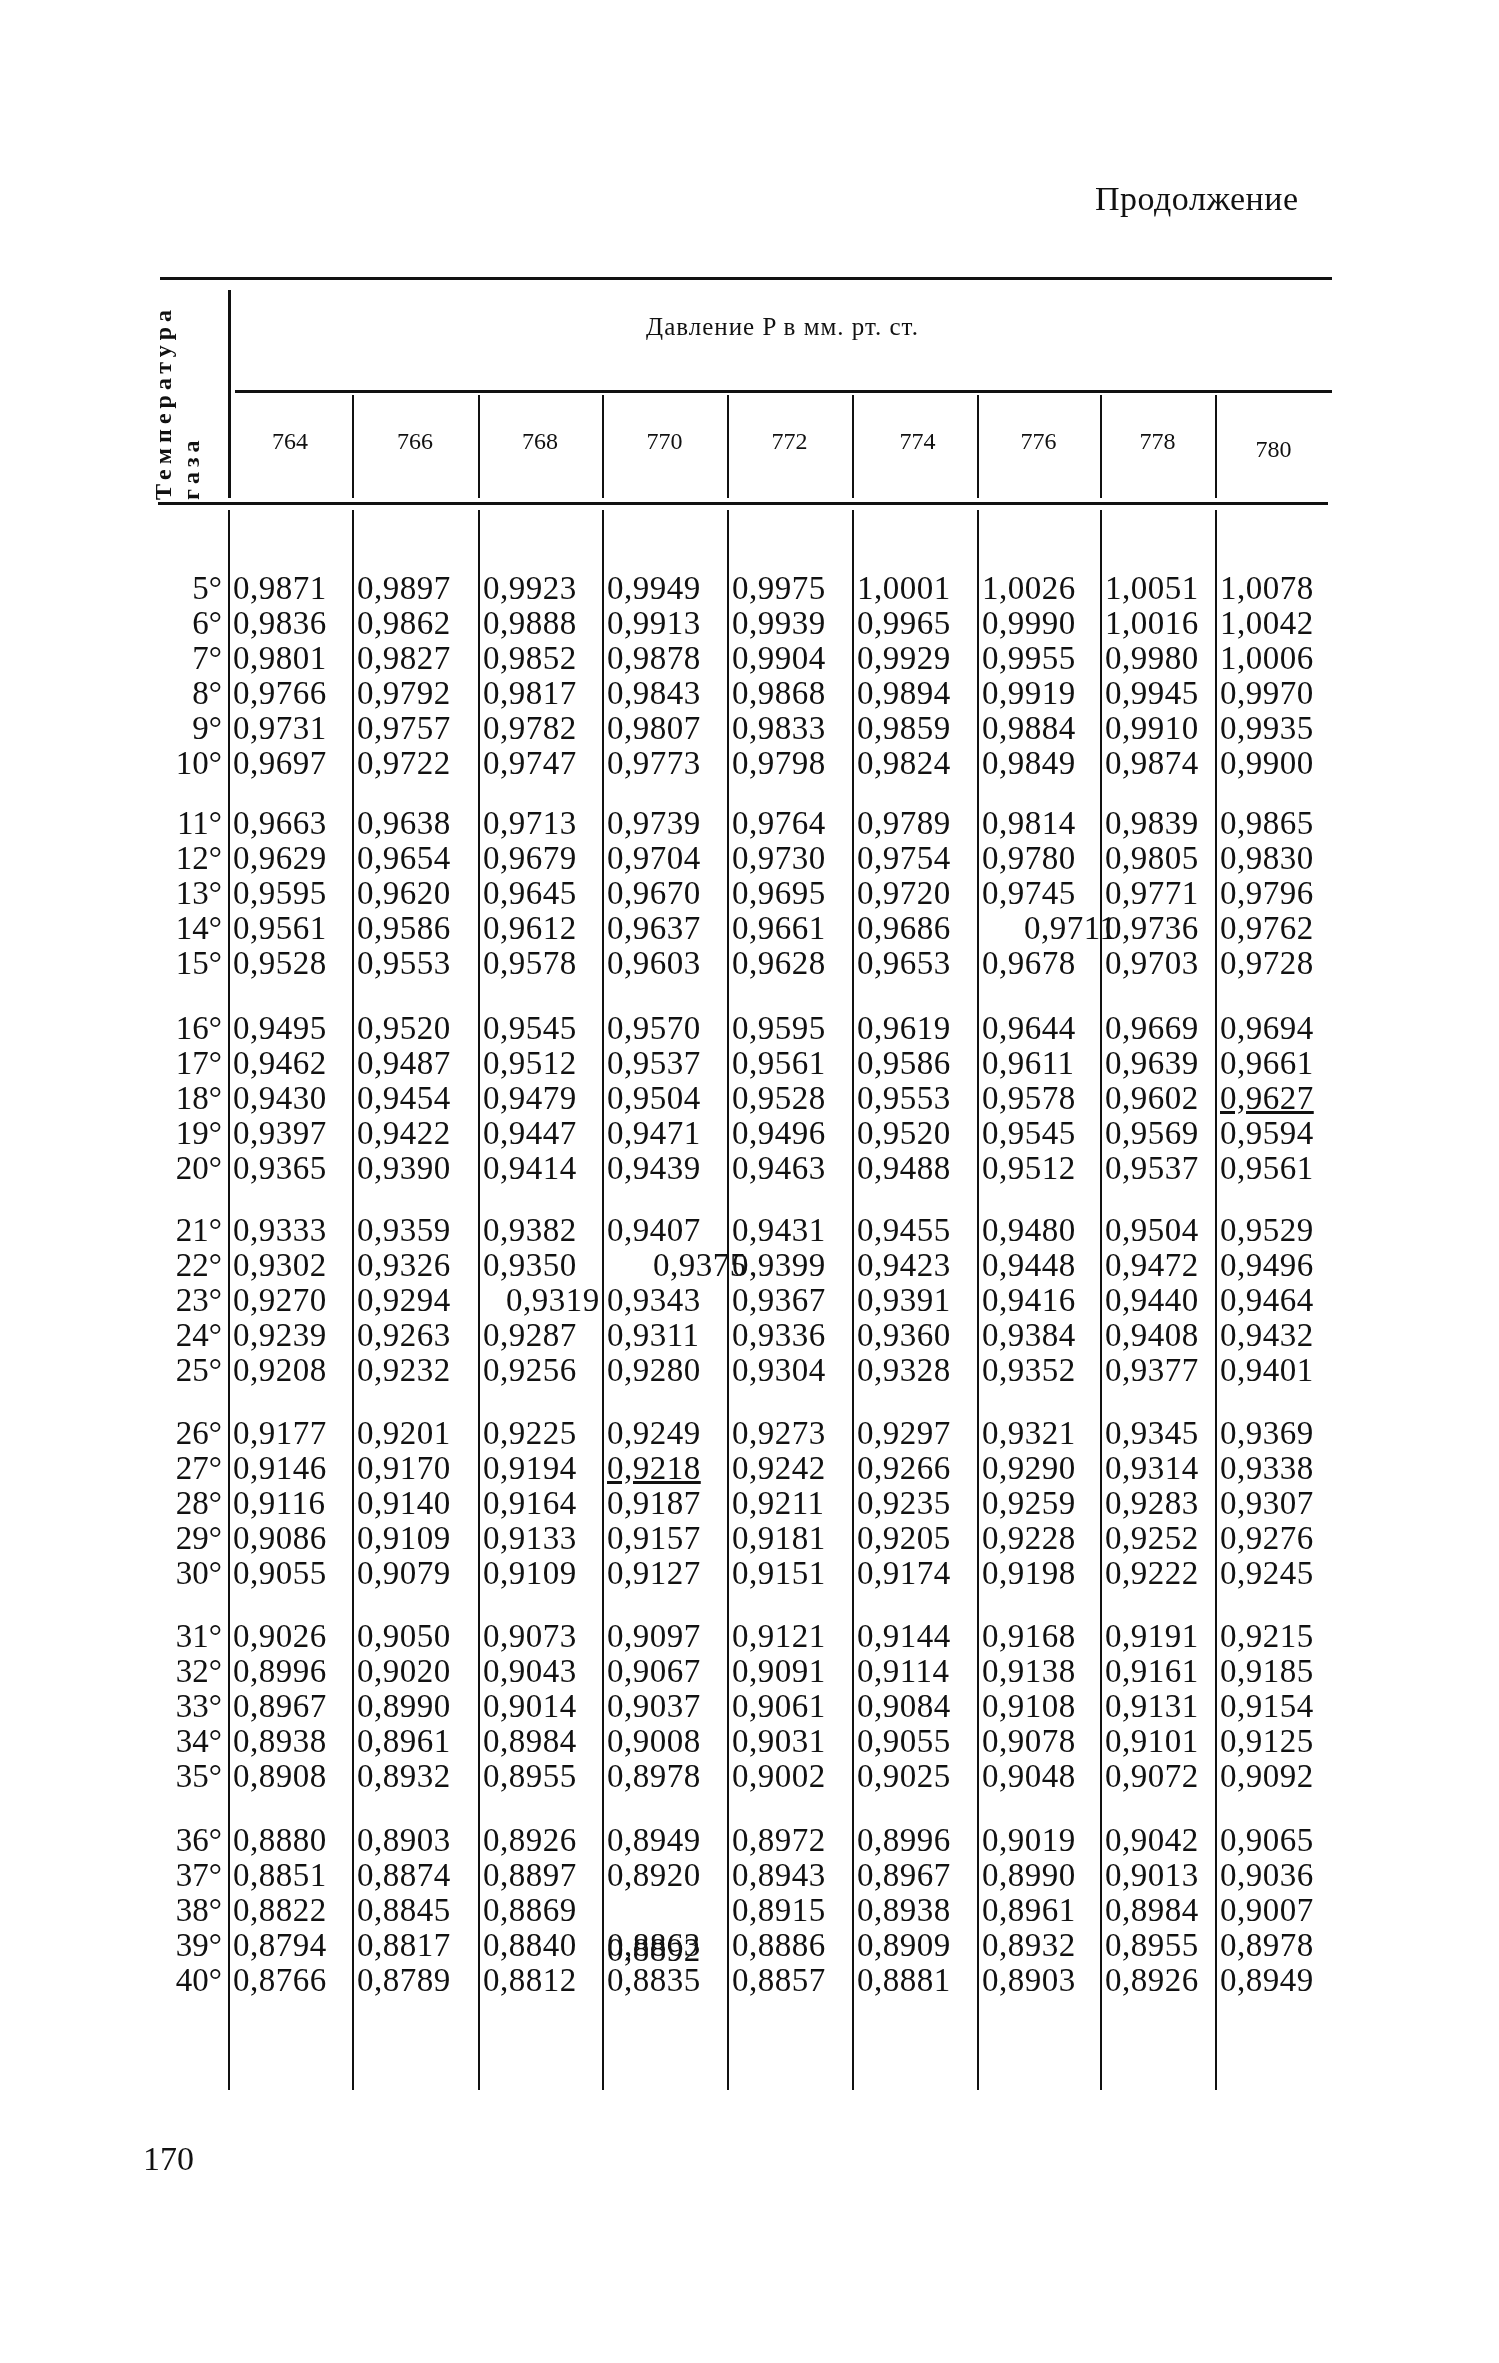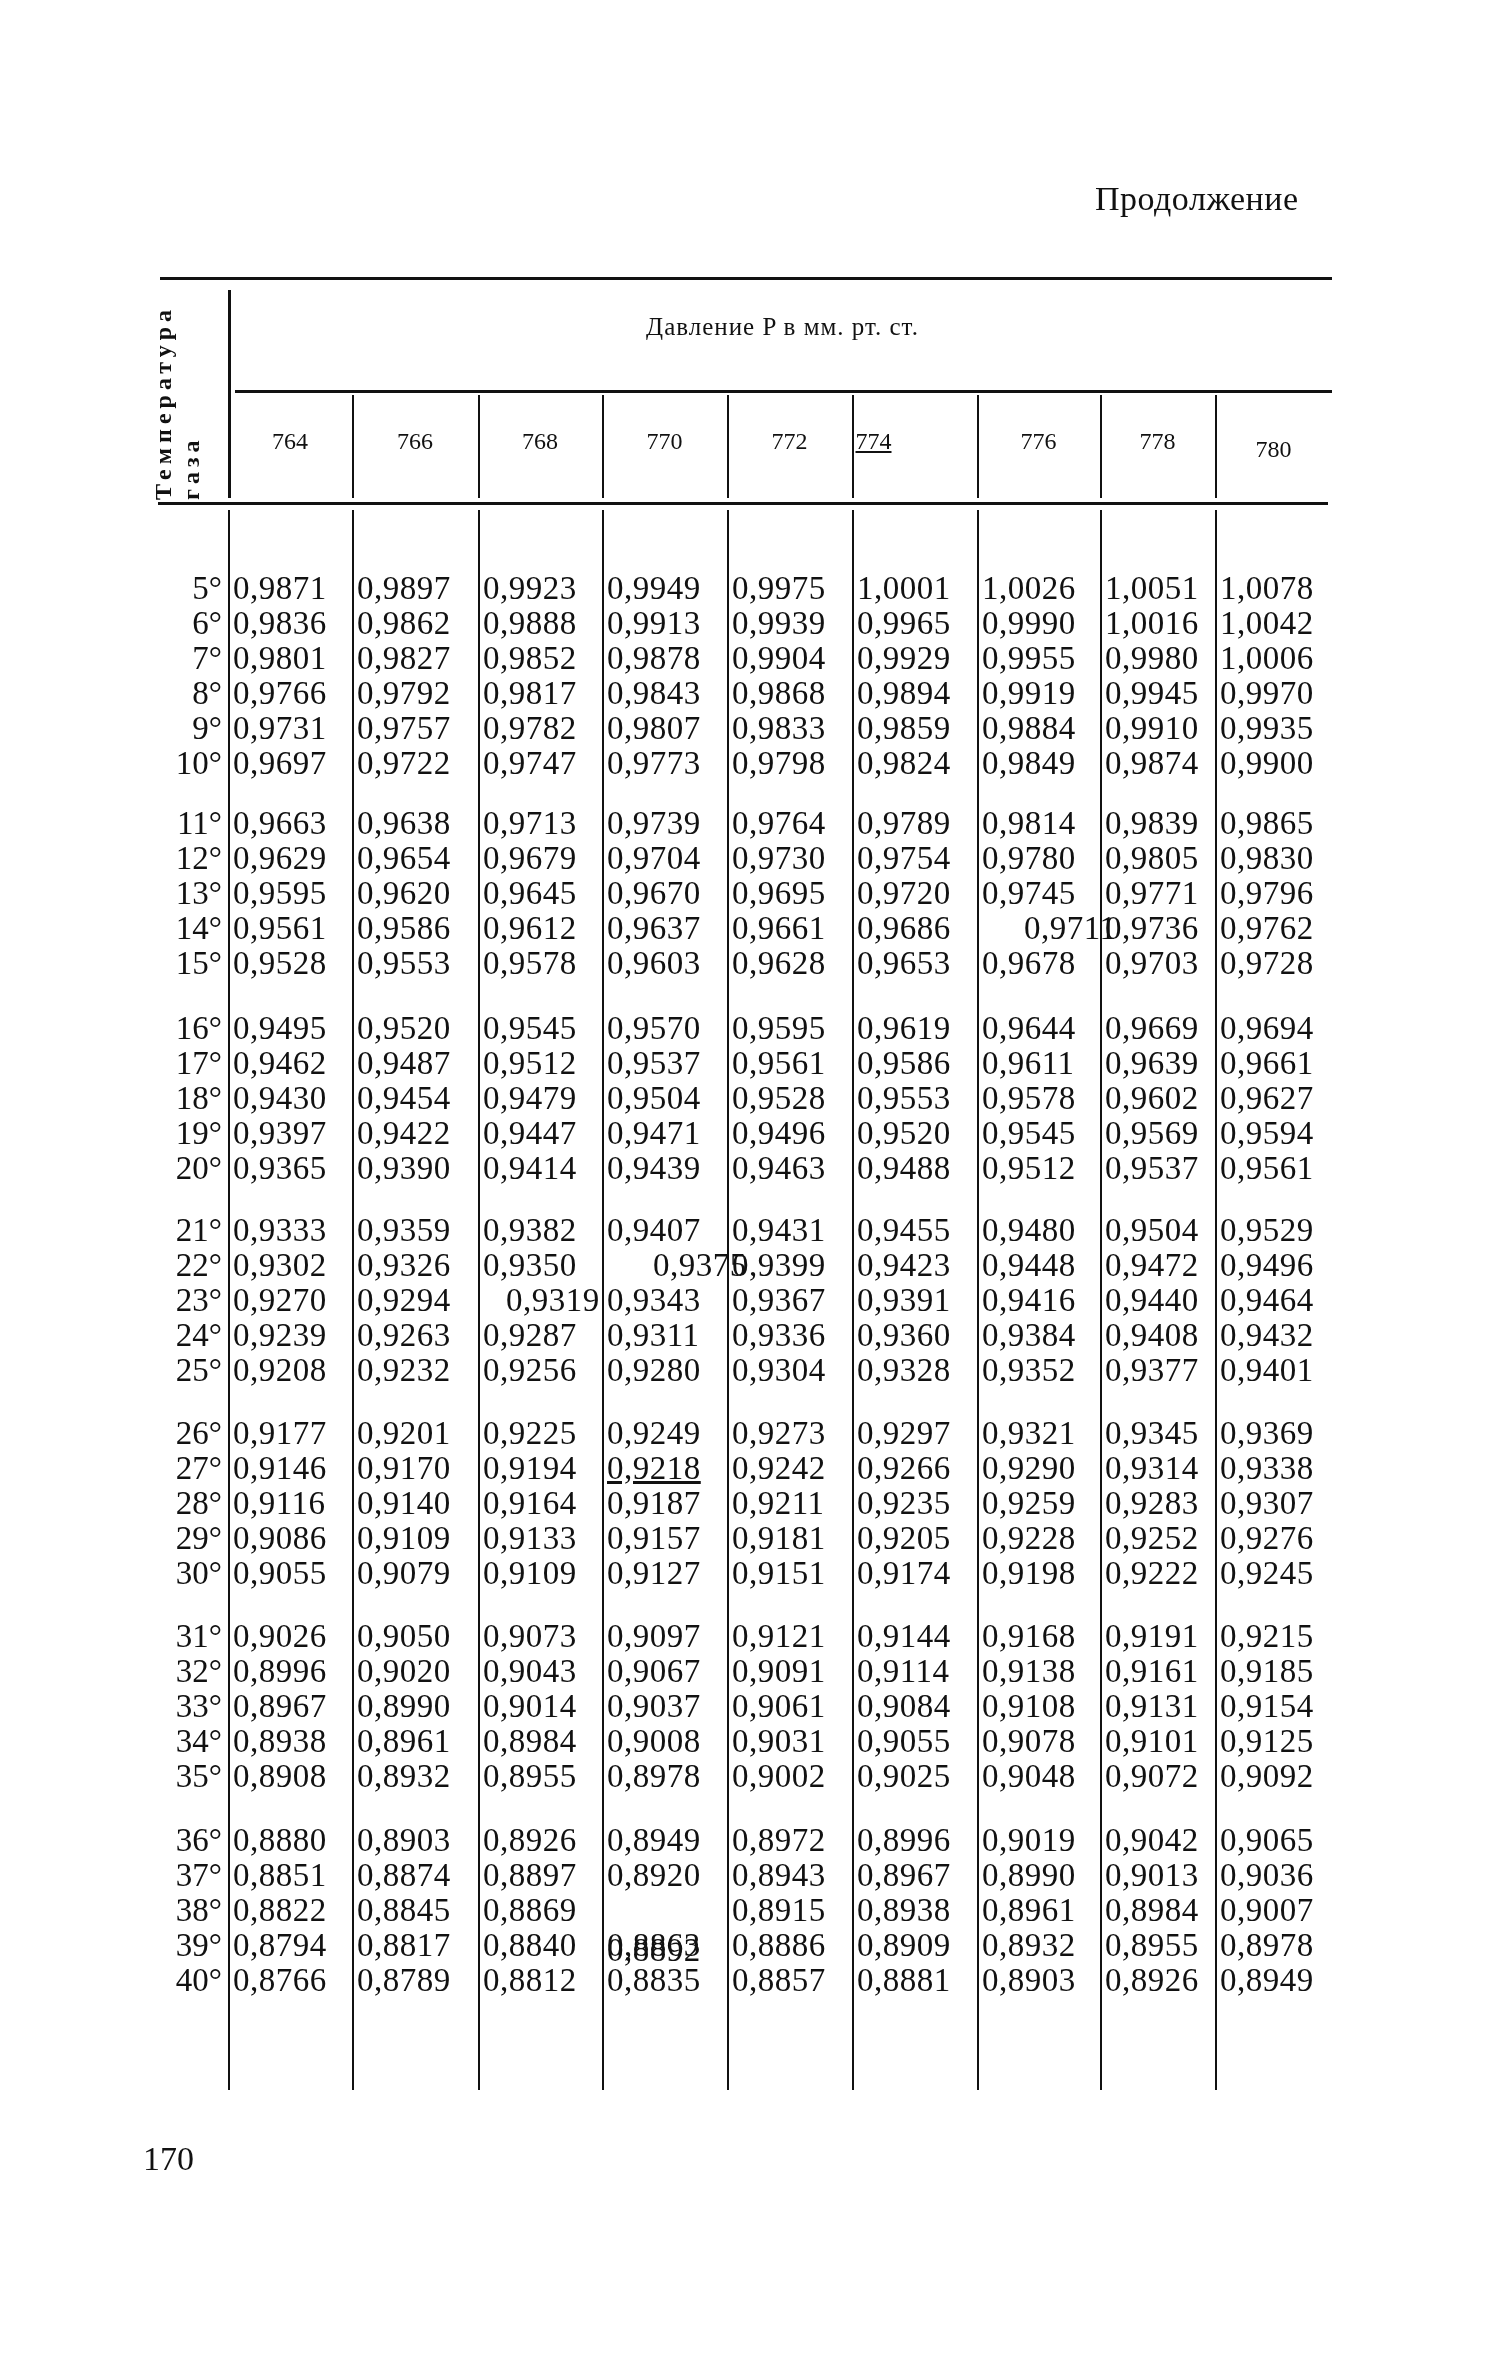--- a/index.html
+++ b/index.html
@@ -33,21 +33,21 @@
 </div>
 
 <div class="pressure-title">Давление P в мм. рт. ст.</div>
 
 <div id="header-row">
     <div class="col-head" style="left: 228px; width: 124px;">764</div>
     <div class="col-head" style="left: 352px; width: 126px;">766</div>
     <div class="col-head" style="left: 478px; width: 124px;">768</div>
     <div class="col-head" style="left: 602px; width: 125px;">770</div>
     <div class="col-head" style="left: 727px; width: 125px;">772</div>
-    <div class="col-head" style="left: 811px; width: 125px; text-decoration: underline;">774</div>
+    <div class="col-head" style="left: 855px; width: 125px;">774</div>
     <div class="col-head" style="left: 977px; width: 123px;">776</div>
     <div class="col-head" style="left: 1100px; width: 115px;">778</div>
     <div class="col-head" style="left: 1215px; width: 117px; top: 436px;">780</div>
   </div>
 <div id="dividers">
     <div class="vrule" style="left: 228px; top: 290px; height: 208px;"></div>
     <div class="vrule" style="left: 228px; top: 510px; height: 1580px; width: 2px;"></div>
     <div class="vrule" style="left: 352px; top: 395px; height: 103px; width: 2px;"></div>
     <div class="vrule" style="left: 352px; top: 510px; height: 1580px; width: 2px;"></div>
     <div class="vrule" style="left: 478px; top: 395px; height: 103px; width: 2px;"></div>
@@ -198,21 +198,21 @@
     <div class="cell" style="left: 1220px; top: 1045px;">0,9661</div>
     <div class="temp" style="top: 1080px;">18°</div>
     <div class="cell" style="left: 233px; top: 1080px;">0,9430</div>
     <div class="cell" style="left: 357px; top: 1080px;">0,9454</div>
     <div class="cell" style="left: 483px; top: 1080px;">0,9479</div>
     <div class="cell" style="left: 607px; top: 1080px;">0,9504</div>
     <div class="cell" style="left: 732px; top: 1080px;">0,9528</div>
     <div class="cell" style="left: 857px; top: 1080px;">0,9553</div>
     <div class="cell" style="left: 982px; top: 1080px;">0,9578</div>
     <div class="cell" style="left: 1105px; top: 1080px;">0,9602</div>
-    <div class="cell" style="left: 1220px; top: 1080px;">0,9627</div>
+    <div class="cell" style="left: 1220px; top: 1080px; text-decoration: underline;">0,9627</div>
     <div class="temp" style="top: 1115px;">19°</div>
     <div class="cell" style="left: 233px; top: 1115px;">0,9397</div>
     <div class="cell" style="left: 357px; top: 1115px;">0,9422</div>
     <div class="cell" style="left: 483px; top: 1115px;">0,9447</div>
     <div class="cell" style="left: 607px; top: 1115px;">0,9471</div>
     <div class="cell" style="left: 732px; top: 1115px;">0,9496</div>
     <div class="cell" style="left: 857px; top: 1115px;">0,9520</div>
     <div class="cell" style="left: 982px; top: 1115px;">0,9545</div>
     <div class="cell" style="left: 1105px; top: 1115px;">0,9569</div>
     <div class="cell" style="left: 1220px; top: 1115px;">0,9594</div>

